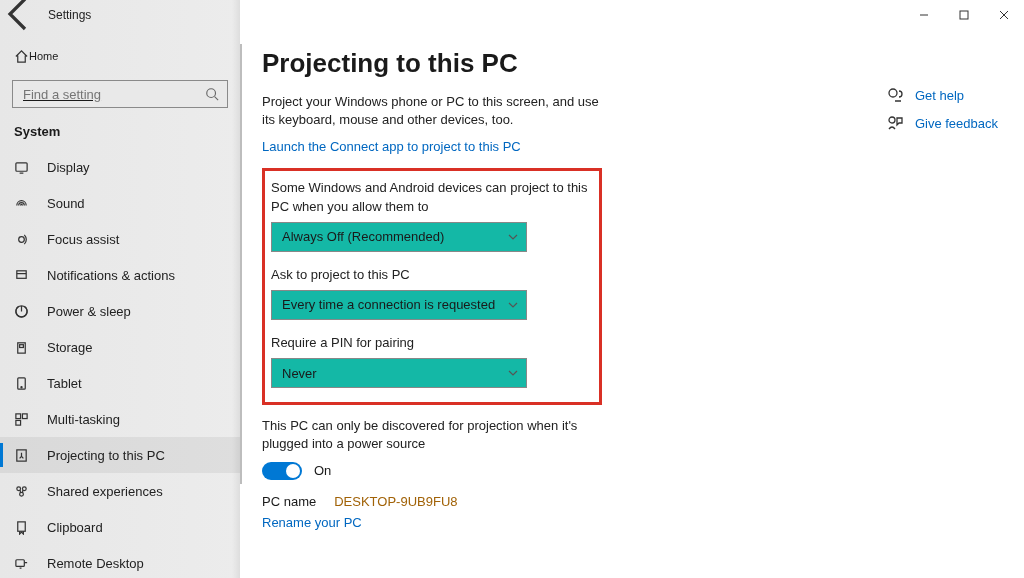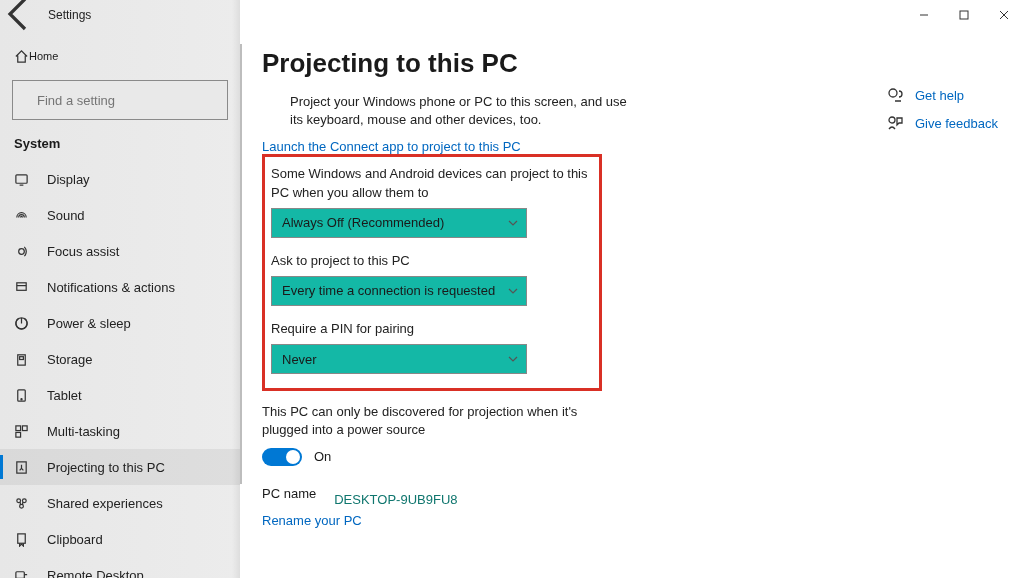--- a/index.html
+++ b/index.html
@@ -10,45 +10,45 @@
   .titlebar .left { position:absolute; left:0; top:0; height:30px; display:flex; align-items:center; }
   .titlebar .back { width:40px; text-align:center; font-size:14px; cursor:default; color:#333; }
   .titlebar .title { font-size:12px; color:#222; margin-left:8px; margin-right:20px;}
   .wc { display:flex; }
   .wc div { width:40px; height:30px; display:flex; align-items:center; justify-content:center; font-size:12px; color:#333; }
   .wc svg { width:10px; height:10px; stroke:#333; stroke-width:1; fill:none; }
   
   .sidebar { width: 240px; height:100%; background: linear-gradient(to right, #e7e7e7, #ececec); padding-top: 30px; overflow:hidden; position:relative; }
   .sidebar::after { content:""; position:absolute; right:-2px; top:0; bottom:0; width:10px; background: linear-gradient(to right, rgba(0,0,0,0), rgba(0,0,0,0.08)); pointer-events:none; }
   .home-row { display:flex; align-items:center; height:36px; padding:0 14px; margin-top:8px; font-size:11px;}
-  .search { margin:6px 12px 10px 12px; height:40px; border:1px solid #8a8a8a; background:#e9e9e9; display:flex; align-items:center; padding:0 22px; }
+  .search { margin:6px 12px 10px 12px; height:28px; border:1px solid #8a8a8a; background:#e9e9e9; display:flex; align-items:center; padding:0 8px;text-decoration:underline; }
   .search input { flex:1; border:none; background:transparent; outline:none; font-size:13px; color:#555; }
   .section-label { font-weight:600; font-size:13px; padding:6px 14px 10px 14px; }
   .navlist { list-style:none; margin:0; padding:0; }
   .navitem { display:flex; align-items:center; height:36px; padding:0 14px; gap:18px; font-size:13px; color:#222; position:relative; }
   .navitem svg { width:15px; height:15px; stroke:#333; stroke-width:1.3; fill:none; flex-shrink:0; }
   .navitem.active { background: rgba(0,0,0,0.06); }
   .navitem.active::before { content:""; position:absolute; left:0; top:6px; bottom:6px; width:3px; background:#0078d4; }
   
   .main { flex:1; padding: 44px 0 0 22px; display:flex; gap:10px; overflow:hidden; position:relative; }
   .content { width: 540px; }
   .page-title { font-size:26px; font-weight:600; margin: 4px 0 14px 0; }
-  .desc { font-size:13px; color:#222; line-height:1.4; margin-bottom:10px; max-width:340px;margin-left:28px; }
+  .desc { font-size:13px; color:#222; line-height:1.4; margin-bottom:10px; max-width:340px; }
   .link { color:#0067c0; font-size:13px; cursor:default; }
-  .redbox { border:3px solid #d93025; padding:8px 10px 14px 6px; width:340px; }
+  .redbox { border:3px solid #d93025; padding:8px 10px 14px 6px; margin-top:14px; width:340px; }
   .opt-label { font-size:13px; color:#222; margin-bottom:6px; line-height:1.4; }
   .combo { width:256px; height:30px; border:1.5px solid #888; display:flex; align-items:center; justify-content:space-between; padding:0 8px 0 10px; font-size:13px; background:#14b8a6; margin-bottom:14px; }
   .combo:last-child { margin-bottom:0; }
   .combo svg { width:10px; height:10px; stroke:#555; stroke-width:1.2; fill:none; }
   .after-box { margin-top:12px; max-width:340px; }
   .toggle-row { display:flex; align-items:center; gap:12px; margin-top:8px; margin-bottom:14px;}
   .toggle { width:40px; height:18px; border-radius:10px; background:#0078d4; position:relative; }
   .toggle::after { content:""; position:absolute; right:2px; top:2px; width:14px; height:14px; border-radius:50%; background:#fff; }
   .pcname-row { font-size:13px; display:flex; gap:18px; align-items:center; }
-  .pcname-val { color:#0f766e;margin-top:12px; }
+  .pcname-val { color:#a16207; }
   
   .rightcol { position:absolute; right:26px; top:87px; display:flex; flex-direction:column; gap:12px; }
   .help-item { display:flex; align-items:center; gap:12px; font-size:13px; color:#0067c0; }
   .help-item svg { width:16px; height:16px; stroke:#333; fill:none; stroke-width:1.3; }
   
   .content-scroll { position:absolute; left:0px; top:44px; width:2px; height:440px; background:#bdbdbd; }
 </style>
 </head>
 <body>
 

